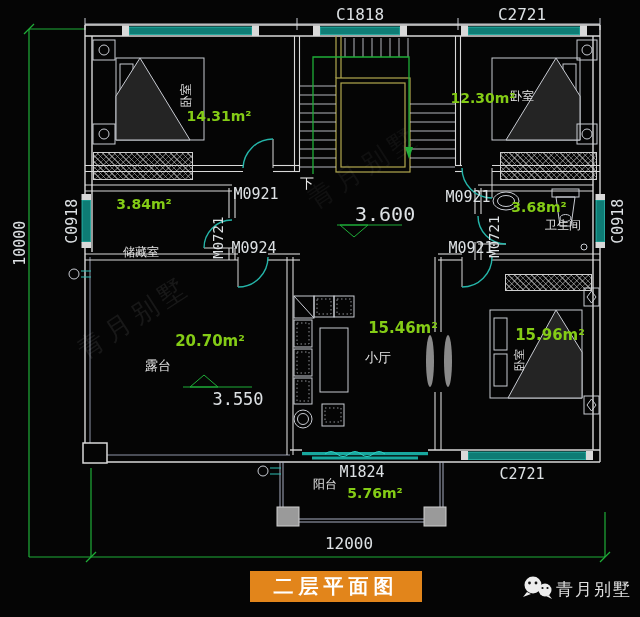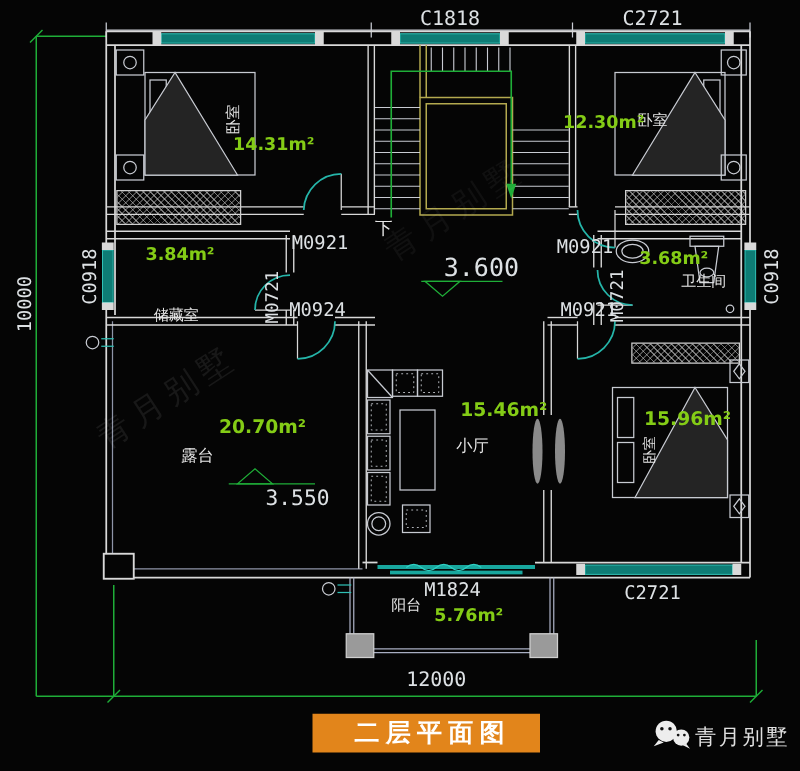--- a/index.html
+++ b/index.html
@@ -12,21 +12,21 @@
        font-family:"DejaVu Sans","Liberation Sans",sans-serif;}
   .area{position:absolute;color:#84cc16;font-weight:600;text-align:center;white-space:nowrap;
         font-family:"DejaVu Sans","Liberation Sans",sans-serif;}
   .rot{transform:rotate(-90deg);}
   .hatch{position:absolute;border:1px solid #cfcfcf;
      background:repeating-linear-gradient(45deg,rgba(210,210,210,.55) 0 1px,transparent 1px 4px),
                 repeating-linear-gradient(-45deg,rgba(210,210,210,.35) 0 1px,transparent 1px 4px);}
   .wm{position:absolute;color:rgba(255,255,255,0.08);font-size:26px;letter-spacing:6px;
       transform:rotate(-33deg);pointer-events:none;}
   .title-box{position:absolute;left:250px;top:571px;width:172px;height:31px;background:#e2851b;
-      color:#fff;font-size:20px;font-weight:bold;letter-spacing:5px;text-align:center;line-height:31px;padding-left:10px;}
+      color:#fff;font-size:20px;font-weight:bold;letter-spacing:5px;text-align:center;line-height:31px;}
   .brand{position:absolute;left:556px;top:578px;color:#e0e0e0;font-size:17px;letter-spacing:2px;}
 </style>
 </head>
 <body>
 
 <div class="canvas">
 
 <svg width="640" height="617" viewBox="0 0 640 617">
 
   <g stroke="#1fae38" stroke-width="1.2" fill="none">

